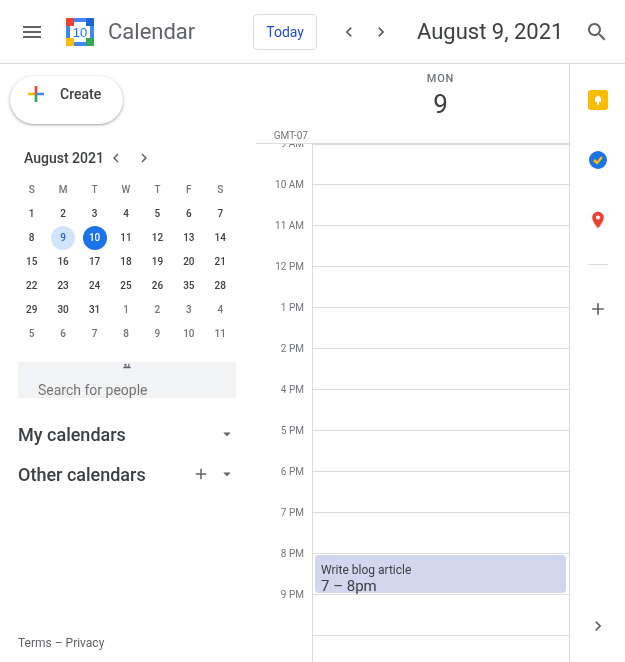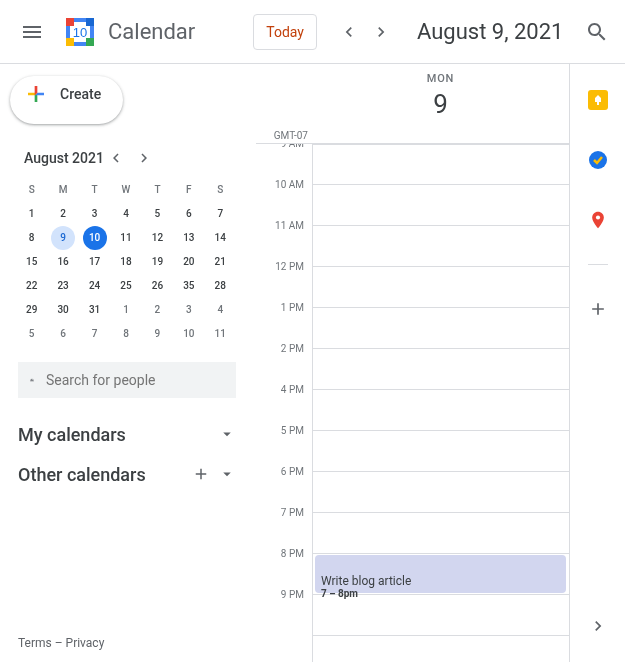--- a/index.html
+++ b/index.html
@@ -2,21 +2,21 @@
 <html><head>
 <meta charset="utf-8">
 <style>
 * { box-sizing: border-box; margin: 0; padding: 0; }
 body { font-family: 'Google Sans', Roboto, Arial, sans-serif; font-size: 14px; color: #3c4043; width: 625px; height: 662px; overflow: hidden; background: #fff; }
 .header { height: 64px; display: flex; align-items: center; padding: 0 8px; border-bottom: 1px solid #dadce0; gap: 4px; }
 .menu-btn { width: 48px; height: 48px; display: flex; align-items: center; justify-content: center; border-radius: 50%; cursor: pointer; }
 .menu-btn svg { width: 24px; height: 24px; fill: #5f6368; }
 .logo { width: 40px; height: 40px; display: flex; align-items: center; justify-content: center; }
 .app-title { font-size: 22px; color: #5f6368; margin-left: 4px; }
-.today-btn { margin-left: 54px; height: 36px; padding: 0 12px; border: 1px solid #dadce0; border-radius: 4px; background: #fff; font-size: 14px; color: #c2410c; cursor: pointer; font-family: inherit; }
+.today-btn { margin-left: 54px; height: 36px; padding: 0 12px; border: 1px solid #dadce0; border-radius: 4px; background: #fff; font-size: 14px; color: #1d4ed8; cursor: pointer; font-family: inherit; }
 .nav-arrows { display: flex; margin-left: 12px; }
 .nav-arrow { width: 32px; height: 32px; display: flex; align-items: center; justify-content: center; cursor: pointer; border-radius: 50%; }
 .nav-arrow svg { width: 20px; height: 20px; fill: #5f6368; }
 .date-display { font-size: 22px; color: #3c4043; margin-left: 16px; flex: 1; }
 .search-btn { width: 40px; height: 40px; display: flex; align-items: center; justify-content: center; cursor: pointer; border-radius: 50%; }
 .search-btn svg { width: 24px; height: 24px; fill: #5f6368; }
 .main { display: flex; height: 598px; }
 .sidebar { width: 256px; padding: 12px 20px 12px 10px; display: flex; flex-direction: column; }
 .create-btn { display: inline-flex; align-items: center; gap: 12px; height: 48px; padding: 0 22px 12px 14px; border: none; border-radius: 24px; background: #fff; box-shadow: 0 1px 2px 0 rgba(60,64,67,.3), 0 1px 3px 1px rgba(60,64,67,.15); cursor: pointer; font-family: inherit; font-size: 14px; color: #3c4043; font-weight: 500; width: fit-content; margin-bottom: 16px; }
 .create-icon { width: 24px; height: 24px; }
@@ -24,44 +24,44 @@
 .mini-cal-title { font-size: 14px; font-weight: 500; color: #3c4043; }
 .mini-cal-nav { display: flex; gap: 4px; }
 .mini-cal-arrow { width: 24px; height: 24px; display: flex; align-items: center; justify-content: center; cursor: pointer; border-radius: 50%; }
 .mini-cal-arrow svg { width: 18px; height: 18px; fill: #5f6368; }
 .mini-cal-grid { display: grid; grid-template-columns: repeat(7, 1fr); gap: 0; margin-left: 6px; margin-bottom: 16px; }
 .mini-cal-dh { font-size: 10px; color: #70757a; text-align: center; height: 24px; line-height: 24px; font-weight: 500; }
 .mini-cal-day { font-size: 10px; color: #3c4043; text-align: center; height: 24px; line-height: 24px; cursor: pointer; border-radius: 50%; font-weight: 500; }
 .mini-cal-day.selected { background: #d2e3fc; color: #1967d2; border-radius: 50%; width: 24px; margin: 0 auto; }
 .mini-cal-day.today { background: #1a73e8; color: #fff; border-radius: 50%; width: 24px; margin: 0 auto; }
 .mini-cal-day.dim { color: #70757a; }
-.search-people { display: flex; align-items: center; gap: 12px; background: #f1f3f4; border-radius: 0; height: 36px; padding: 0 12px; margin: 0 0 16px 8px; }
+.search-people { display: flex; align-items: center; gap: 12px; background: #f1f3f4; border-radius: 0; height: 36px; padding: 0 12px; margin: 0 0 16px 8px; flex-direction: column; }
 .search-people svg { width: 20px; height: 20px; fill: #5f6368; }
 .search-people input { border: none; background: transparent; outline: none; font-size: 14px; color: #3c4043; flex: 1; font-family: inherit; }
 .cal-section { display: flex; align-items: center; justify-content: space-between; height: 40px; margin-left: 8px; cursor: pointer; }
 .cal-section-title { font-size: 18px; font-weight: 500; color: #3c4043; }
 .cal-section-actions { display: flex; gap: 8px; align-items: center; }
 .cal-section-actions svg { width: 18px; height: 18px; fill: #5f6368; }
 .footer-links { margin-top: auto; font-size: 12px; color: #5f6368; margin-left: 8px; }
 .footer-links a { color: #5f6368; text-decoration: none; }
 .dayview { flex: 1; display: flex; flex-direction: column; }
 .dayview-header { height: 80px; border-bottom: 1px solid #dadce0; display: flex; }
 .tz-col { width: 56px; display: flex; align-items: flex-end; justify-content: flex-end; font-size: 10px; color: #70757a; padding: 0 4px 2px 0; }
 .day-col-header { flex: 1; display: flex; flex-direction: column; align-items: center; padding-top: 8px; }
 .day-name { font-size: 11px; color: #70757a; font-weight: 500; letter-spacing: 0.8px; }
 .day-num { font-size: 26px; color: #3c4043; margin-top: 4px; }
 .dayview-body { flex: 1; overflow-y: auto; position: relative; display: flex; }
 .hours-col { width: 56px; }
 .hour-label { height: 41px; font-size: 10px; color: #70757a; text-align: right; padding-right: 8px; position: relative; top: -6px; }
 .events-col { flex: 1; position: relative; border-left: 1px solid #dadce0; }
 .hour-line { height: 41px; border-bottom: 1px solid #dadce0; }
 .hour-line:first-child { border-top: 1px solid #dadce0; }
-.event { position: absolute; left: 2px; right: 3px; background: #d2d6ef; border-radius: 4px; padding: 19px 6px; font-size: 12px; color: #3c4043; cursor: pointer; }
+.event { position: absolute; left: 2px; right: 3px; background: #d2d6ef; border-radius: 4px; padding: 8px 6px; font-size: 12px; color: #3c4043; cursor: pointer; }
 .event-title { font-weight: 400; }
-.event-time { font-size: 10px; font-weight: bold; }
+.event-time { font-size: 15px; }
 .right-panel { width: 56px; border-left: 1px solid #dadce0; display: flex; flex-direction: column; align-items: center; padding-top: 16px; gap: 20px; }
 .right-icon { width: 40px; height: 40px; display: flex; align-items: center; justify-content: center; cursor: pointer; border-radius: 50%; }
 .right-divider { width: 20px; height: 1px; background: #dadce0; margin: 4px 0; }
 .right-plus { width: 40px; height: 40px; display: flex; align-items: center; justify-content: center; cursor: pointer; }
 .right-plus svg { width: 20px; height: 20px; fill: #5f6368; }
 .right-collapse { margin-top: auto; margin-bottom: 16px; width: 40px; height: 40px; display: flex; align-items: center; justify-content: center; cursor: pointer; }
 .right-collapse svg { width: 20px; height: 20px; fill: #5f6368; }
 </style>
 </head>
 <body>

